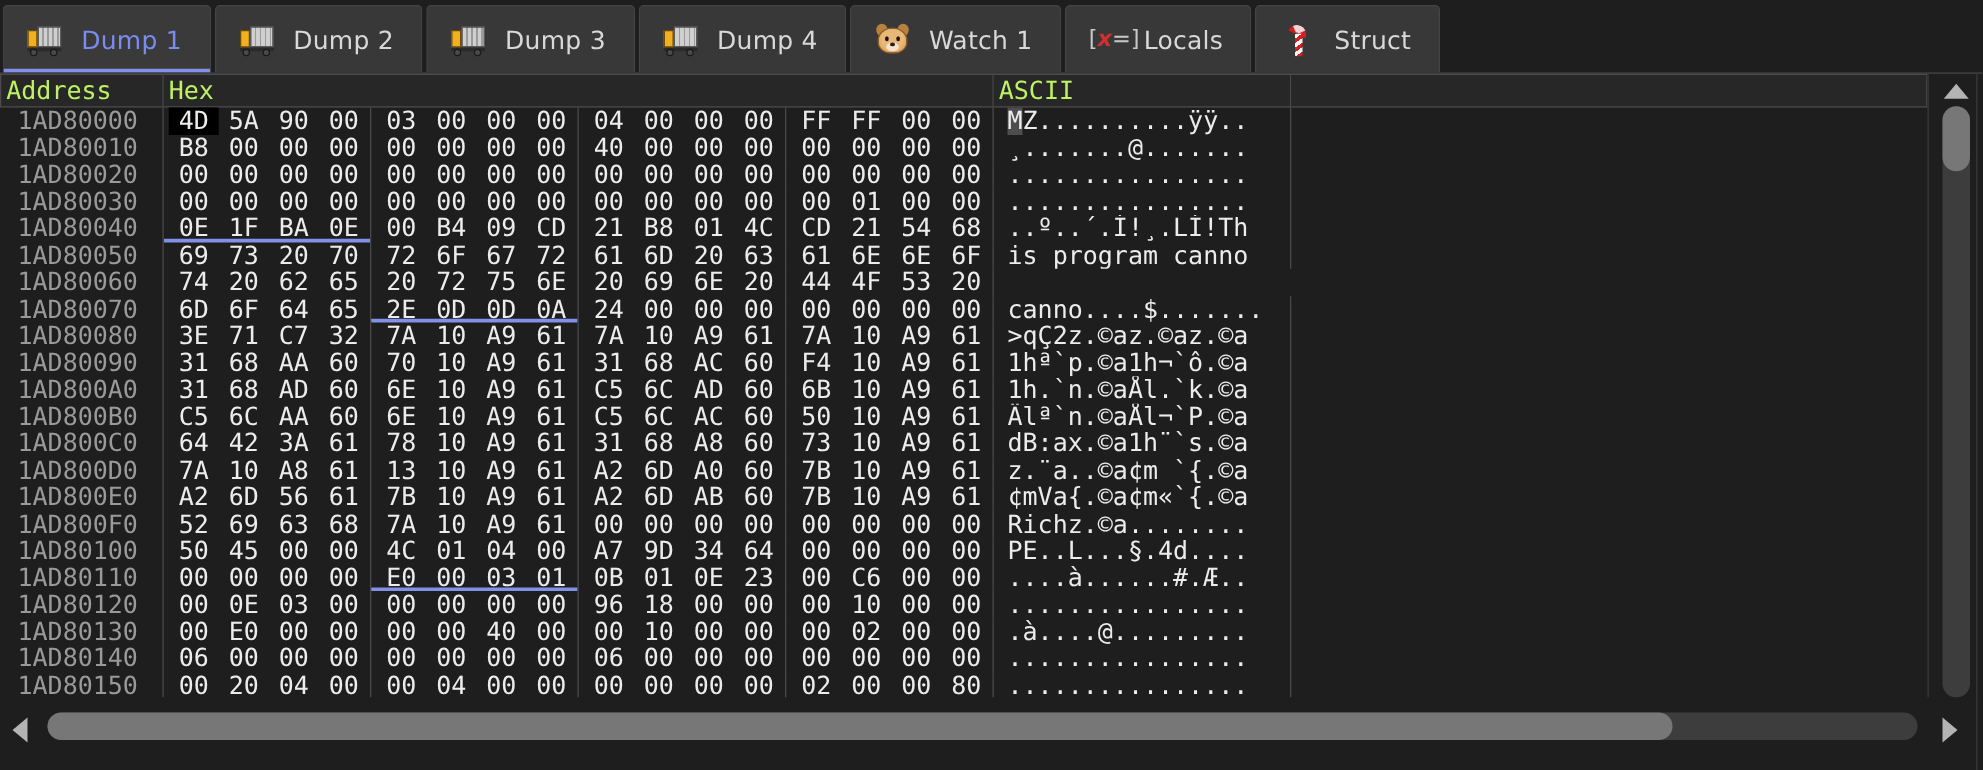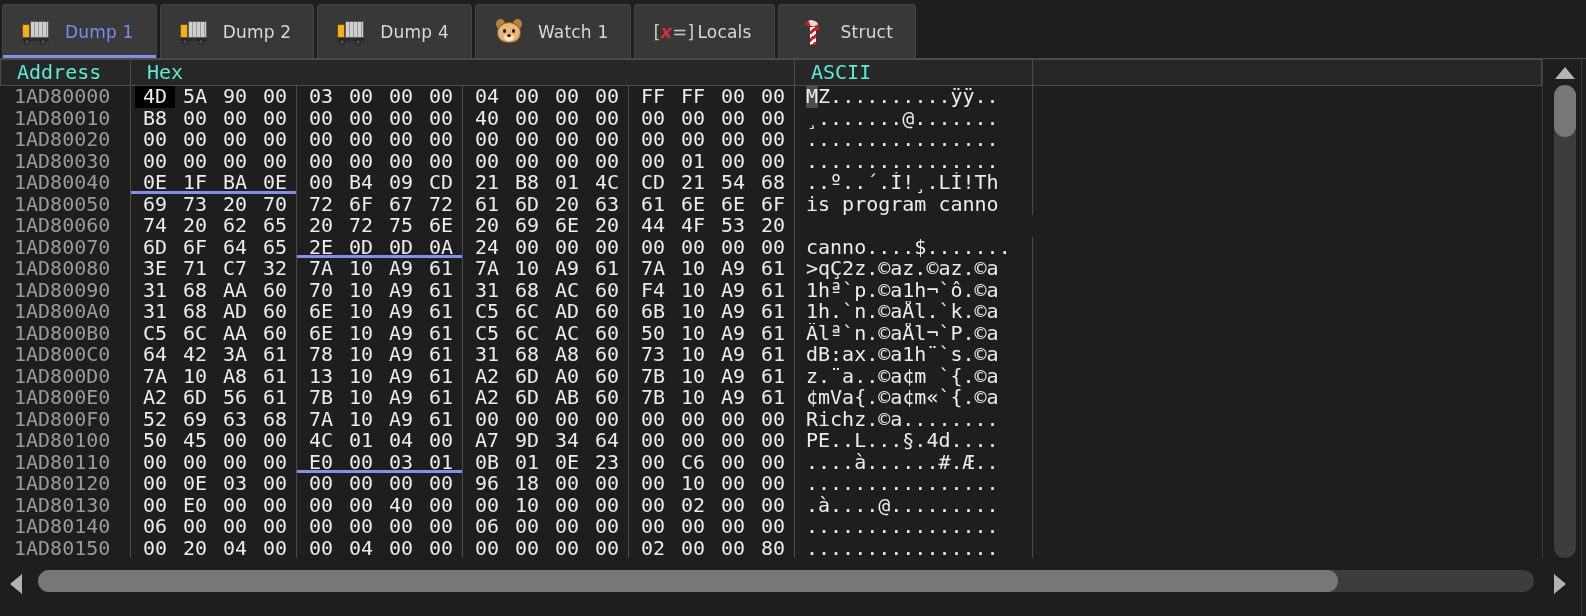--- a/index.html
+++ b/index.html
@@ -28,21 +28,21 @@
     border: 1px solid #444;
     border-bottom: none;
     border-top-left-radius: 4px;
     border-top-right-radius: 4px;
     margin-right: 3px;
     position: relative;
     cursor: pointer;
   }
   .tab .label {
     font-family: "DejaVu Sans", sans-serif;
-    font-size: 17px;
+    font-size: 20px;
     color: #d8d8d8;
     white-space: nowrap;
     letter-spacing: .2px;
   }
   .tab.active { background: #3a3a3a; }
   .tab.active .label { color: #7a8cf0; }
   .tab.active::after {
     content: "";
     position: absolute;
     left: 0; right: 0; bottom: -1px;
@@ -147,25 +147,25 @@
     right: 44px;
     bottom: 58px;
     overflow: hidden;
   }
   
   .hdr { display: flex; height: 27px; }
   .hdr .cell {
     background: #272727;
     border: 1px solid #4c4c4c;
     border-left: none;
-    color: #5eead4;
+    color: #bef264;
     font-family: "DejaVu Sans Mono", monospace;
     font-size: 20px;
     line-height: 25px;
-    padding-left: 16px;
+    padding-left: 4px;
     white-space: nowrap;
     overflow: hidden;
   }
   .hdr .c-addr  { width: 131px; border-left: 1px solid #4c4c4c; }
   .hdr .c-hex   { width: 664px; }
   .hdr .c-ascii { width: 238px; }
   .hdr .c-extra { flex: 1; }
 
   
   .rows { position: relative; }
@@ -286,20 +286,30 @@
     </div>
     <div class="tab">
       <span class="tab-icon ic-truck">
         <span class="cab"></span>
         <span class="bed"></span>
         <span class="chassis"></span>
         <span class="w1"></span>
         <span class="w2"></span>
       </span>
       <span class="label">Dump 2</span>
+    </div>
+    <div class="tab">
+      <span class="tab-icon ic-truck">
+        <span class="cab"></span>
+        <span class="bed"></span>
+        <span class="chassis"></span>
+        <span class="w1"></span>
+        <span class="w2"></span>
+      </span>
+      <span class="label">Dump 3</span>
     </div>
     <div class="tab">
       <span class="tab-icon ic-truck">
         <span class="cab"></span>
         <span class="bed"></span>
         <span class="chassis"></span>
         <span class="w1"></span>
         <span class="w2"></span>
       </span>
       <span class="label">Dump 4</span>

